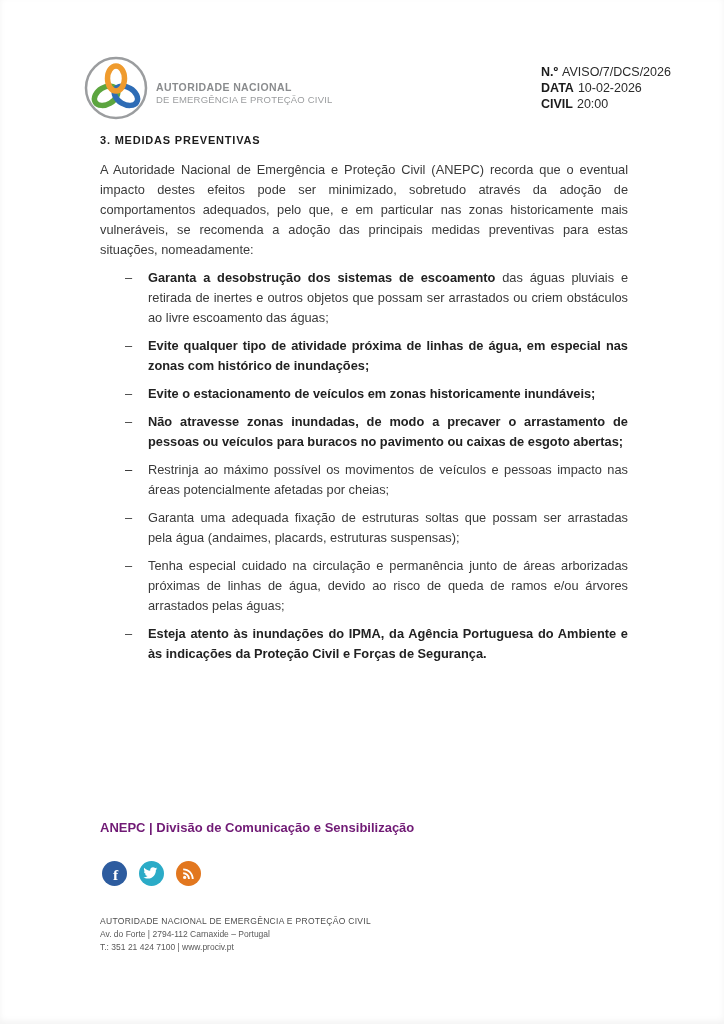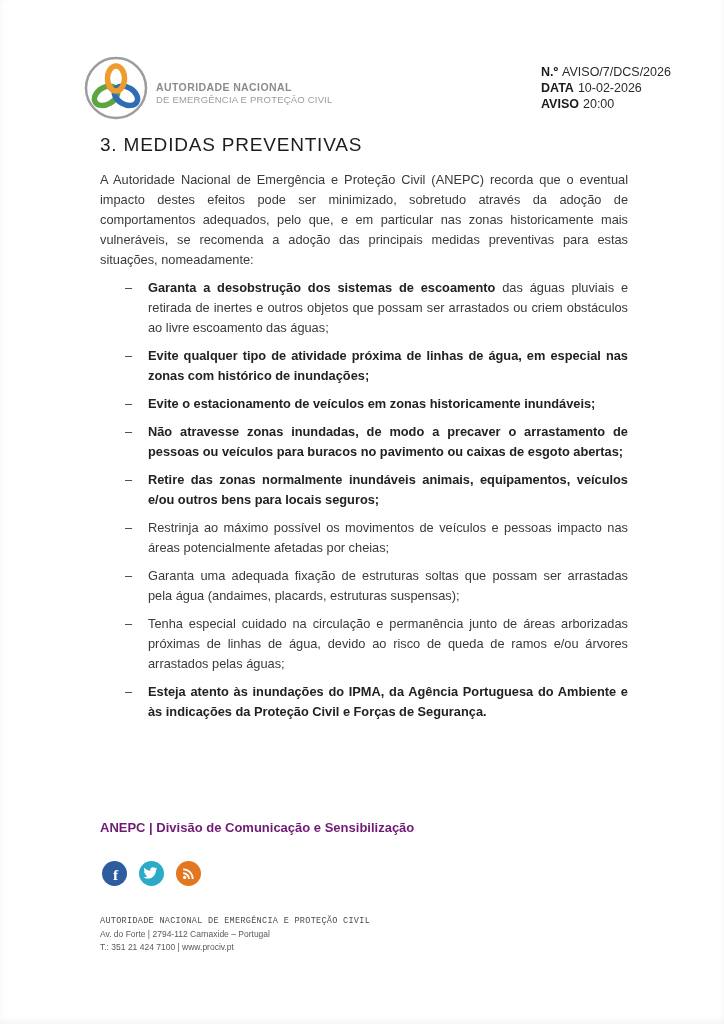--- a/index.html
+++ b/index.html
@@ -22,21 +22,21 @@
   .logo-line1 { font-size: 10.5px; font-weight: bold; color: #8a8c8e; letter-spacing: 0.4px; }
   .logo-line2 { font-size: 9.5px; color: #9a9c9e; letter-spacing: 0.2px; margin-top: 1px; }
 
   .doc-meta { position: absolute; left: 534px; top: 64px; font-size: 12.5px; color: #2b2b2b; margin-left: 7px; }
   .meta-line { line-height: 16px; white-space: nowrap; }
   .meta-line b { margin-right: 4px; color: #1c1c1c; }
 
   
   .content { position: absolute; left: 100px; top: 134px; width: 528px; }
   .section-title {
-    font-size: 19px; font-weight: normal; color: #1d1d1d; letter-spacing: 0.8px;
+    font-size: 11px; font-weight: bold; color: #1d1d1d; letter-spacing: 0.8px;
   }
   .intro {
     margin-top: 14px;
     font-size: 12.8px; line-height: 20px;
     text-align: justify;
     color: #3a3a3a;
   }
   ul.measures { list-style: none; margin-top: 7px; }
   ul.measures li {
     position: relative;
@@ -53,21 +53,21 @@
   ul.measures li b { color: #222; }
 
   
   .division {
     position: absolute; left: 100px; top: 820px;
     font-size: 13px; font-weight: bold; color: #701a75;
   }
   .social { position: absolute; left: 102px; top: 861px; display: flex; gap: 12px; }
   .social a { display: block; width: 25px; height: 25px; text-decoration: none; }
   .address { position: absolute; left: 100px; top: 915px; color: #555; }
-  .addr-org { font-size: 8.5px; letter-spacing: 0.3px; line-height: 13px; color: #4c4c4c; font-family: Liberation Mono, monospace; }
+  .addr-org { font-size: 8.5px; letter-spacing: 0.3px; line-height: 13px; color: #4c4c4c; }
   .addr-line { font-size: 8.5px; line-height: 13px; color: #595959; }
 </style>
 </head>
 <body>
 
 <div class="page">
 
   <div class="logo-wrap">
     <svg class="logo-svg" width="64" height="64" viewBox="0 0 64 64">
       <circle cx="32" cy="32" r="30" fill="none" stroke-width="2.5" stroke="#9b9d9f"></circle>
@@ -88,21 +88,21 @@
   </div>
 
   <div class="doc-meta">
     <div class="meta-line">
       <b>N.º</b><span>AVISO/7/DCS/2026</span>
     </div>
     <div class="meta-line">
       <b>DATA</b><span>10-02-2026</span>
     </div>
     <div class="meta-line">
-      <b>AVISO</b><span>20:00</span>
+      <b>CIVIL</b><span>20:00</span>
     </div>
   </div>
 
   <div class="content">
     <div class="section-title">3. MEDIDAS PREVENTIVAS</div>
     <p class="intro">A Autoridade Nacional de Emergência e Proteção Civil (ANEPC) recorda que o eventual impacto destes efeitos pode ser minimizado, sobretudo através da adoção de comportamentos adequados, pelo que, e em particular nas zonas historicamente mais vulneráveis, se recomenda a adoção das principais medidas preventivas para estas situações, nomeadamente:</p>
 
     <ul class="measures">
       <li>
         <span class="marker">–</span>
@@ -115,21 +115,21 @@
       <li>
         <span class="marker">–</span>
         <b>Evite o estacionamento de veículos em zonas historicamente inundáveis;</b><span></span>
       </li>
       <li>
         <span class="marker">–</span>
         <b>Não atravesse zonas inundadas, de modo a precaver o arrastamento de pessoas ou veículos para buracos no pavimento ou caixas de esgoto abertas;</b><span></span>
       </li>
       <li>
         <span class="marker">–</span>
-        <b>Retire das zonas normalmente inundáveis animais, equipamentos, veículos e/ou outros bens para locais seguros;</b><span></span>
+        <span></span>
       </li>
       <li>
         <span class="marker">–</span>
         <b></b><span>Restrinja ao máximo possível os movimentos de veículos e pessoas impacto nas áreas potencialmente afetadas por cheias;</span>
       </li>
       <li>
         <span class="marker">–</span>
         <b></b><span>Garanta uma adequada fixação de estruturas soltas que possam ser arrastadas pela água (andaimes, placards, estruturas suspensas);</span>
       </li>
       <li>

